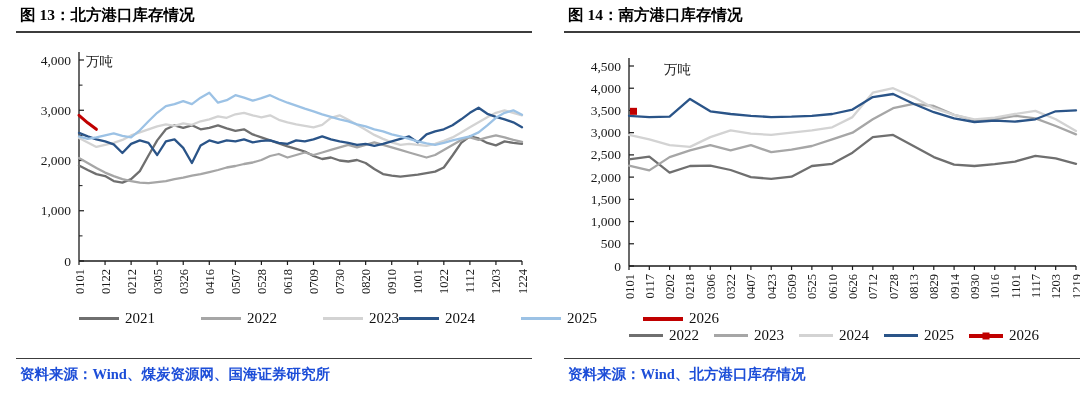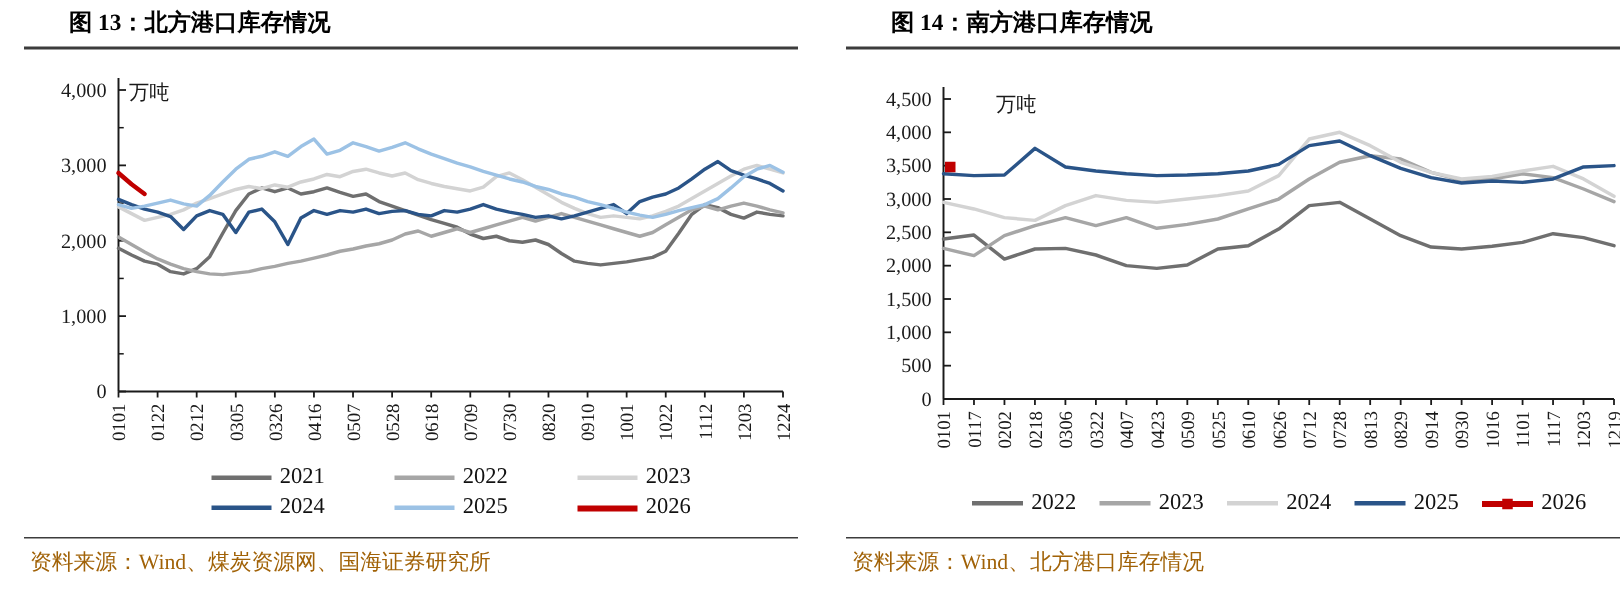--- a/index.html
+++ b/index.html
@@ -7,39 +7,39 @@
     width:1080px;height:400px;position:relative;overflow:hidden;
     background:#ffffff;
     font-family:"Liberation Serif","DejaVu Serif",serif;
     color:#111;
   }
   .figure{position:absolute;top:0;height:400px;}
   #fig-left{left:16px;width:516px;}
   #fig-right{left:564px;width:520px;}
   .fig-title{
     position:absolute;top:5px;left:4px;
-    font-size:15.5px;font-weight:bold;color:#000;white-space:nowrap;margin-left:26px;
+    font-size:15.5px;font-weight:bold;color:#000;white-space:nowrap;
   }
   .title-rule{position:absolute;top:31px;left:0;right:0;border-top:2px solid #3c3c3c;}
   svg.chart{position:absolute;top:44px;left:0;}
   svg.chart text{font-family:"Liberation Serif","DejaVu Serif",serif;fill:#1a1a1a;}
-  .legend{position:absolute;display:flex;flex-direction:column;row-gap:3px;}
+  .legend{position:absolute;display:flex;flex-direction:row;row-gap:3px;}
   #legend-0{top:310px;left:63px;width:443px;}
   #legend-1{top:327px;left:65px;width:447px;}
   .legend-row{display:flex;justify-content:center;align-items:center;}
   #legend-0 .legend-row{column-gap:46px;}
   #legend-1 .legend-row{column-gap:15px;}
   .legend-item{display:flex;align-items:center;font-size:15px;color:#111;}
   .swatch{display:inline-block;height:3px;position:relative;}
   #legend-0 .swatch{width:40px;}
   #legend-1 .swatch{width:34px;}
   .swatch .pt{position:absolute;left:50%;top:50%;width:7px;height:7px;transform:translate(-50%,-50%);}
   .legend-label{margin-left:6px;}
   .source-rule{position:absolute;top:358px;left:0;right:0;border-top:1.5px solid #3c3c3c;}
-  .source{position:absolute;top:365px;left:4px;font-size:14.5px;color:#a16207;white-space:nowrap;}
+  .source{position:absolute;top:365px;left:4px;font-size:14.5px;color:#1d4ed8;white-space:nowrap;font-weight:bold;}
 </style>
 </head>
 <body>
 
 <div class="figure" id="fig-left">
   <div class="fig-title">图 13：北方港口库存情况</div>
   <div class="title-rule"></div>
   <svg class="chart" width="520" height="266" viewBox="0 0 520 266">
       <line x1="63" y1="8" x2="63" y2="217" stroke="#1a1a1a" stroke-width="1.3"></line>
       <line x1="63" y1="217" x2="506" y2="217" stroke="#1a1a1a" stroke-width="1.3"></line>

